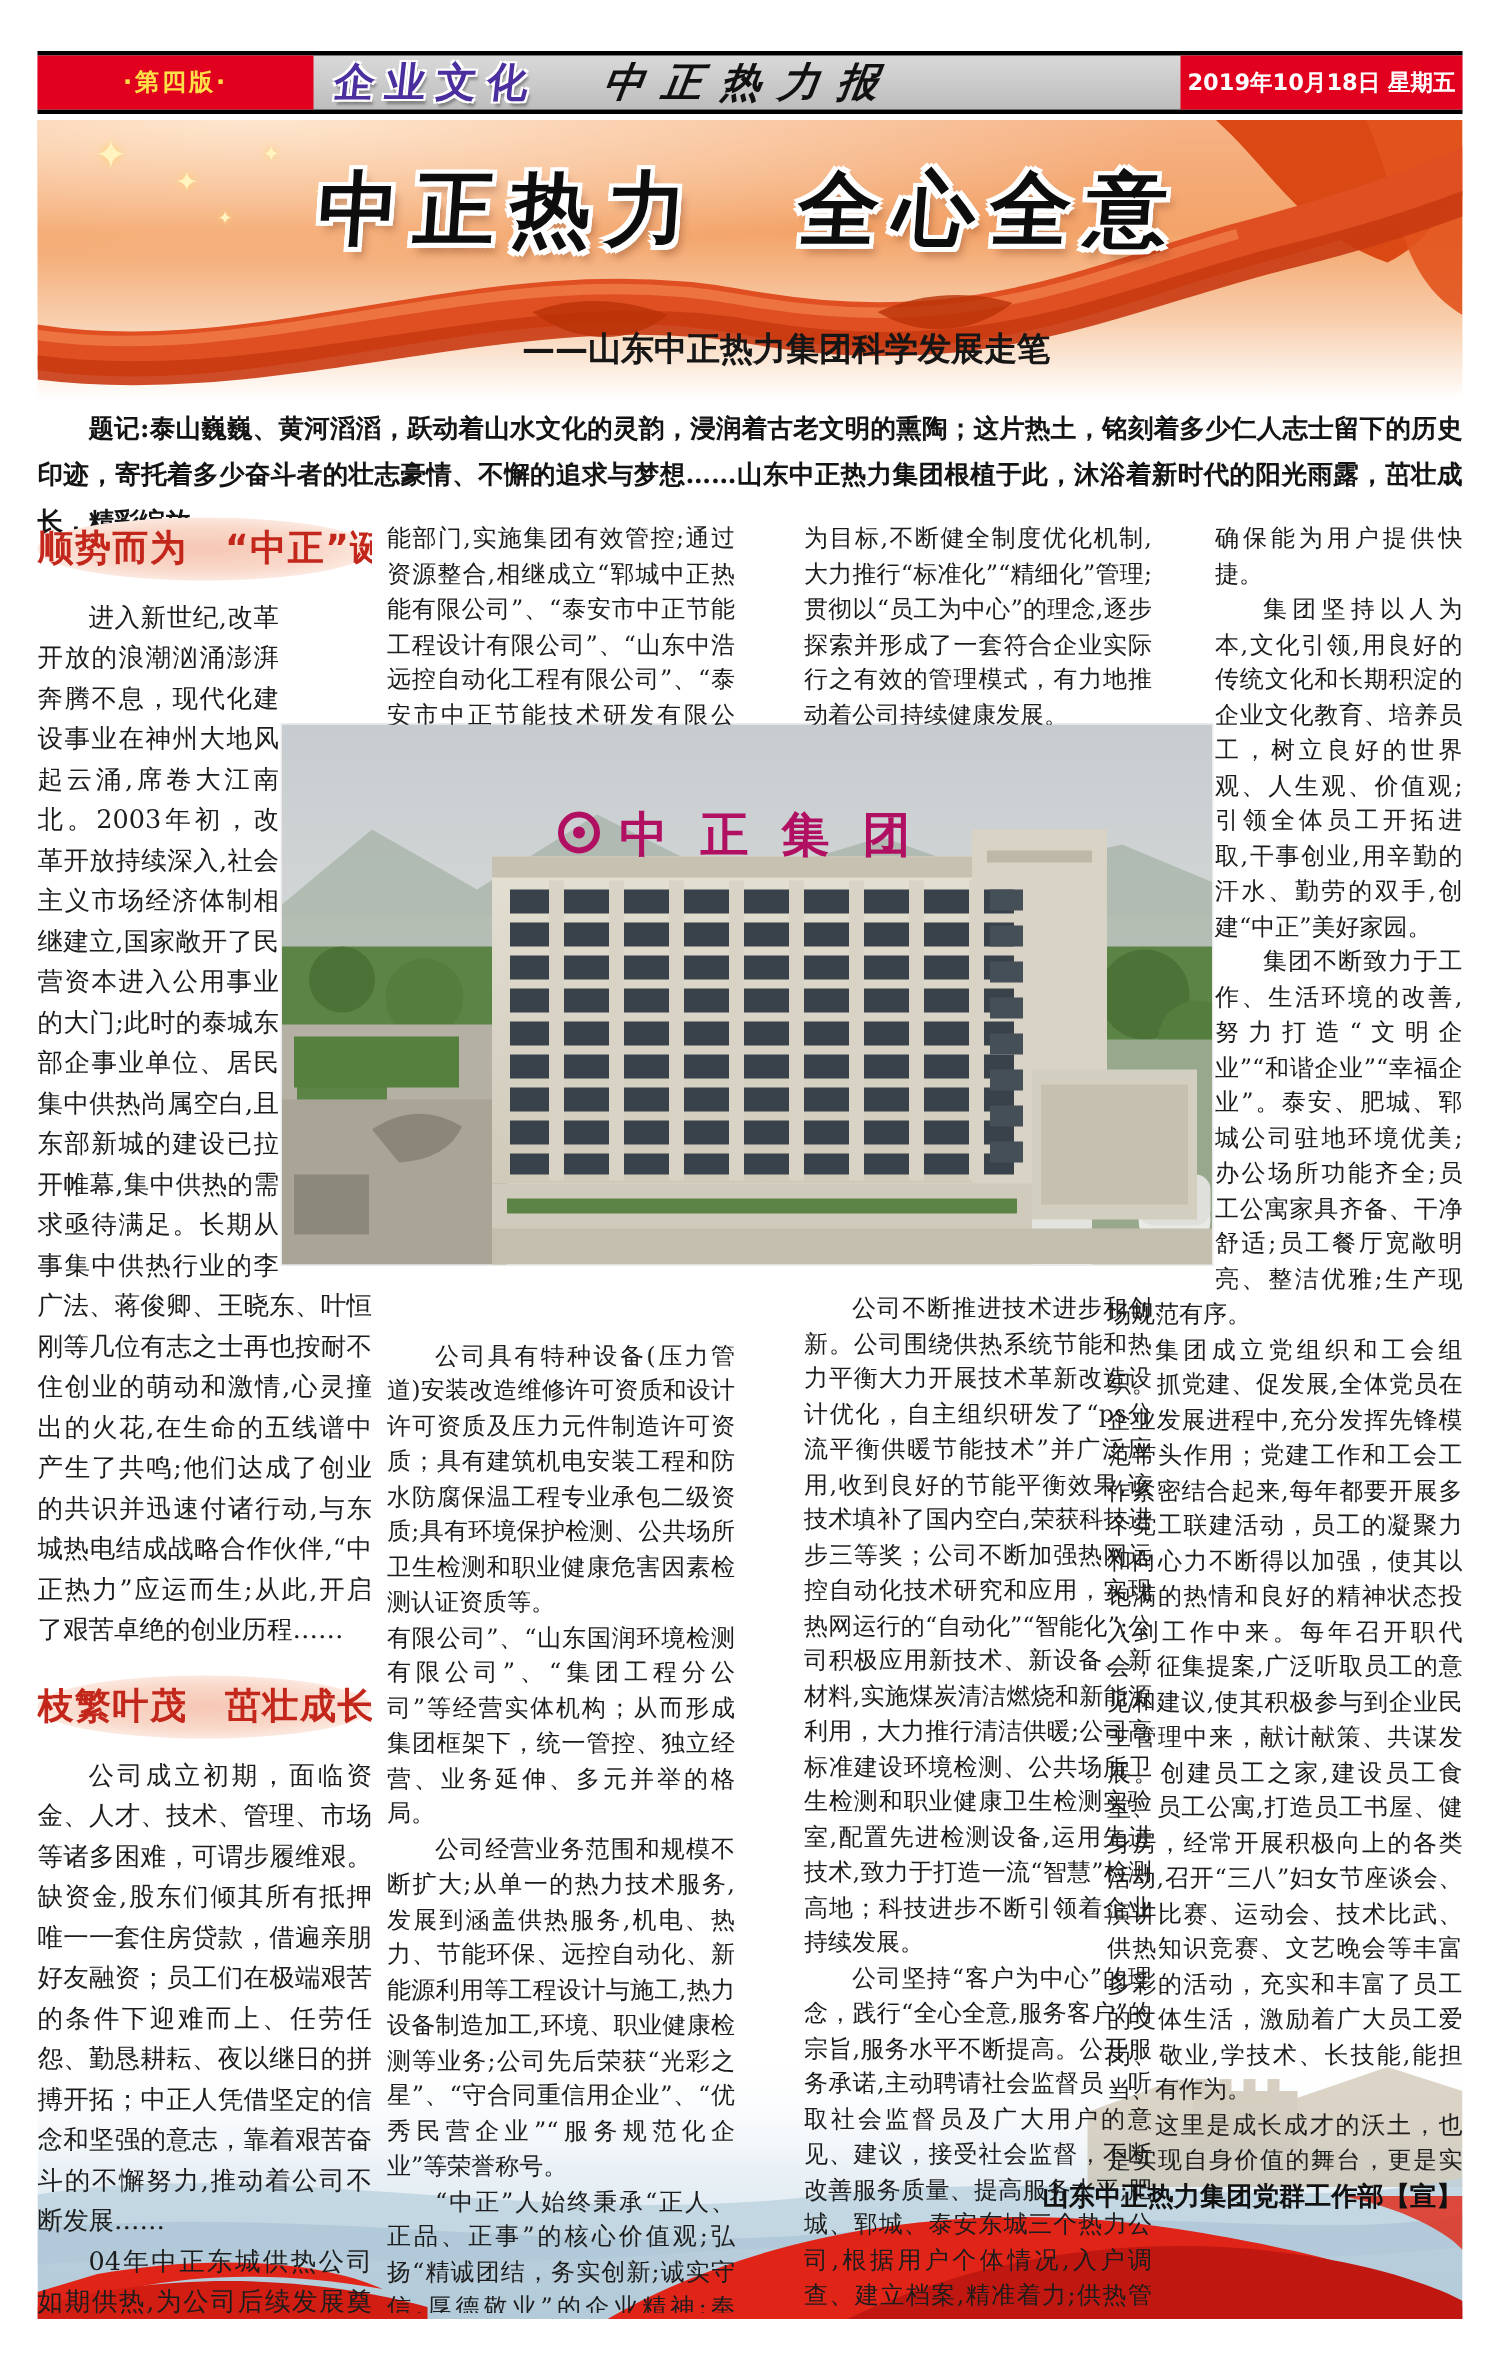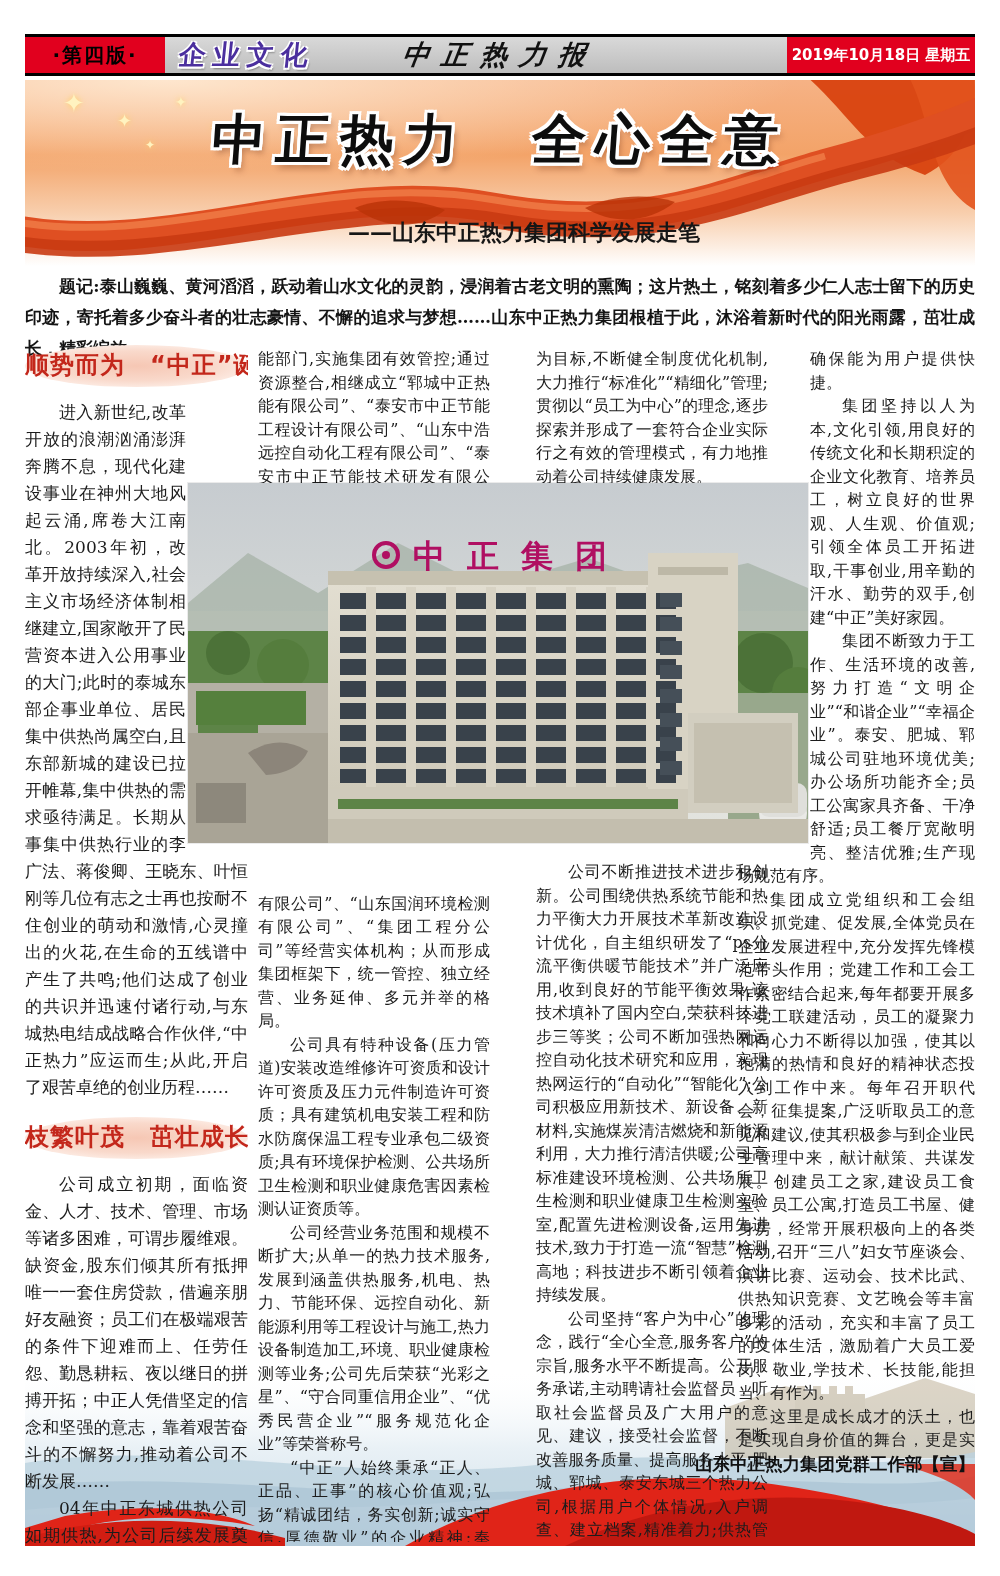--- a/index.html
+++ b/index.html
@@ -9,24 +9,24 @@
     overflow:hidden;
   }
   
   .hdr{
     position:absolute;left:25px;top:34px;width:950px;height:42px;
     background:linear-gradient(180deg,#d9d9d9,#bdbdbd);
     border-top:3px solid #000;border-bottom:3px solid #000;
     box-sizing:border-box;display:flex;align-items:center;
   }
   .hdr-page{
-    height:100%;width:140px;background:#e1001e;color:#000000;
+    height:100%;width:184px;background:#e1001e;color:#fde047;
     display:flex;align-items:center;justify-content:center;
     font-family:"DejaVu Sans","Liberation Sans",sans-serif;
-    font-weight:bold;font-size:20px;letter-spacing:2px;flex:0 0 auto;
+    font-weight:bold;font-size:16px;letter-spacing:2px;flex:0 0 auto;
   }
   .hdr-section{
     margin-left:14px;font-family:"DejaVu Sans",sans-serif;font-weight:bold;
     font-size:27px;color:#4b2f9e;letter-spacing:7px;transform:skewX(-6deg);
     text-shadow:-1.5px -1.5px 0 #fff,1.5px -1.5px 0 #fff,-1.5px 1.5px 0 #fff,1.5px 1.5px 0 #fff,2px 3px 2px rgba(0,0,0,.35);
   }
   .hdr-masthead{
     position:absolute;left:0;right:0;text-align:center;
     font-family:"DejaVu Serif",serif;font-style:italic;font-weight:bold;
     font-size:27px;color:#111;letter-spacing:12px;transform:skewX(-8deg);
@@ -126,22 +126,22 @@
   <p class="p indent">进入新世纪,改革开放的浪潮汹涌澎湃奔腾不息，现代化建设事业在神州大地风起云涌,席卷大江南北。2003年初，改革开放持续深入,社会主义市场经济体制相继建立,国家敞开了民营资本进入公用事业的大门;此时的泰城东部企事业单位、居民集中供热尚属空白,且东部新城的建设已拉开帷幕,集中供热的需求亟待满足。长期从事集中供热行业的李广法、蒋俊卿、王晓东、叶恒刚等几位有志之士再也按耐不住创业的萌动和激情,心灵撞出的火花,在生命的五线谱中产生了共鸣;他们达成了创业的共识并迅速付诸行动,与东城热电结成战略合作伙伴,“中正热力”应运而生;从此,开启了艰苦卓绝的创业历程……</p>
   <span class="badge badge--mid">枝繁叶茂　茁壮成长</span>
   <p class="p indent">公司成立初期，面临资金、人才、技术、管理、市场等诸多困难，可谓步履维艰。缺资金,股东们倾其所有抵押唯一一套住房贷款，借遍亲朋好友融资；员工们在极端艰苦的条件下迎难而上、任劳任怨、勤恳耕耘、夜以继日的拼搏开拓；中正人凭借坚定的信念和坚强的意志，靠着艰苦奋斗的不懈努力,推动着公司不断发展……</p>
   <p class="p indent">04年中正东城供热公司如期供热,为公司后续发展奠定了基础；</p>
 
 </div>
 
 <div class="col col--tight" style="left:258px;top:347px;width:232px;height:1195px;">
   <p class="p">能部门,实施集团有效管控;通过资源整合,相继成立“郓城中正热能有限公司”、“泰安市中正节能工程设计有限公司”、“山东中浩远控自动化工程有限公司”、“泰安市中正节能技术研发有限公司”、“山东仁和节能环保科技</p>
   <div class="spacer"></div>
+  <p class="p indent">公司具有特种设备(压力管道)安装改造维修许可资质和设计许可资质及压力元件制造许可资质；具有建筑机电安装工程和防水防腐保温工程专业承包二级资质;具有环境保护检测、公共场所卫生检测和职业健康危害因素检测认证资质等。</p>
   <p class="p">有限公司”、“山东国润环境检测有限公司”、“集团工程分公司”等经营实体机构；从而形成集团框架下，统一管控、独立经营、业务延伸、多元并举的格局。</p>
-  <p class="p indent">公司具有特种设备(压力管道)安装改造维修许可资质和设计许可资质及压力元件制造许可资质；具有建筑机电安装工程和防水防腐保温工程专业承包二级资质;具有环境保护检测、公共场所卫生检测和职业健康危害因素检测认证资质等。</p>
   <p class="p indent">公司经营业务范围和规模不断扩大;从单一的热力技术服务,发展到涵盖供热服务,机电、热力、节能环保、远控自动化、新能源利用等工程设计与施工,热力设备制造加工,环境、职业健康检测等业务;公司先后荣获“光彩之星”、“守合同重信用企业”、“优秀民营企业”“服务规范化企业”等荣誉称号。</p>
   <p class="p indent">“中正”人始终秉承“正人、正品、正事”的核心价值观;弘扬“精诚团结，务实创新;诚实守信,厚德敬业”的企业精神;奉行“全心全意,服务客户”的企业宗旨;践行“为客户创造满意、为员工创造幸福、为社会创造价值”的使命;“打造实力企业，创建百年中正”；“中正”正在成长为具有鲜明特质的现代企业集团;逐步形成了一个和谐、文明、幸福的大家庭。</p>
 
 </div>
 
 <div class="col col--tight" style="left:498px;top:347px;width:232px;height:1195px;margin-left:38px;">
   <p class="p">为目标,不断健全制度优化机制,大力推行“标准化”“精细化”管理;贯彻以“员工为中心”的理念,逐步探索并形成了一套符合企业实际行之有效的管理模式，有力地推动着公司持续健康发展。</p>
   <div class="spacer" style="height:372px;"></div>
   <p class="p indent">公司不断推进技术进步和创新。公司围绕供热系统节能和热力平衡大力开展技术革新改造设计优化，自主组织研发了“ps分流平衡供暖节能技术”并广泛应用,收到良好的节能平衡效果,该技术填补了国内空白,荣获科技进步三等奖；公司不断加强热网远控自动化技术研究和应用，实现热网运行的“自动化”“智能化”;公司积极应用新技术、新设备、新材料,实施煤炭清洁燃烧和新能源利用，大力推行清洁供暖;公司高标准建设环境检测、公共场所卫生检测和职业健康卫生检测实验室,配置先进检测设备,运用先进技术,致力于打造一流“智慧”检测高地；科技进步不断引领着企业持续发展。</p>
   <p class="p indent">公司坚持“客户为中心”的理念，践行“全心全意,服务客户”的宗旨,服务水平不断提高。公开服务承诺,主动聘请社会监督员，听取社会监督员及广大用户的意见、建议，接受社会监督，不断改善服务质量、提高服务水平;肥城、郓城、泰安东城三个热力公司,根据用户个体情况,入户调查、建立档案,精准着力;供热管理员走进社区为用户提供上门服务，解决用户供暖问题;公司成立了应急抢险队伍,配备抢险救援车及相关设备；小分队训练有素、业务娴熟、技术精湛,关键时刻拉得出、用得上、起作用,确保能为用户提供快捷、高效、优质的服务。</p>

